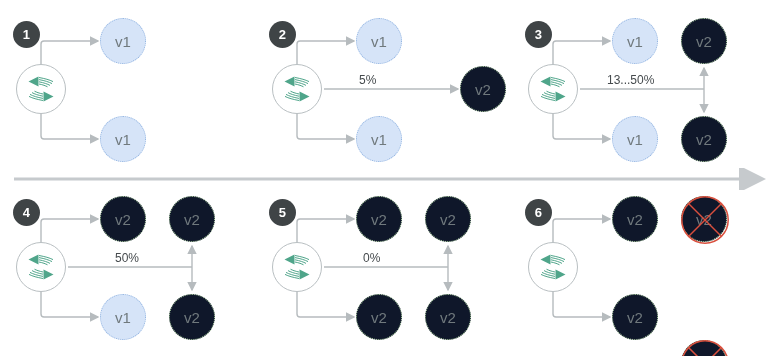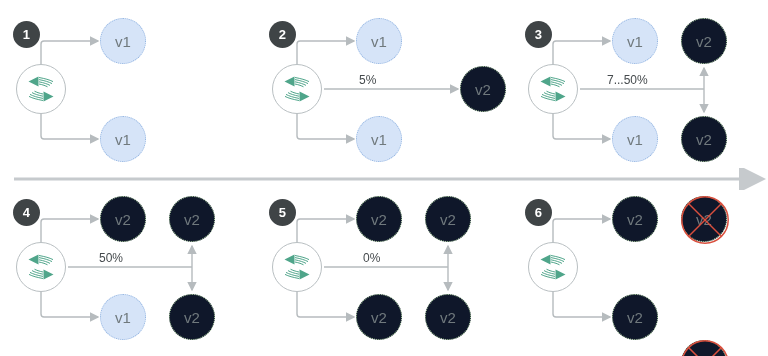--- a/index.html
+++ b/index.html
@@ -241,21 +241,21 @@
     </div>
     <div class="node node-v1" style="left:100px; top:116px;">
       <span>v1</span>
     </div>
     <div class="node node-v2" style="left:169px; top:18px;">
       <span>v2</span>
     </div>
     <div class="node node-v2" style="left:169px; top:116px;">
       <span>v2</span>
     </div>
-    <div class="pct-label" style="left:92px; top:73px;">7...50%</div>
+    <div class="pct-label" style="left:92px; top:73px;">13...50%</div>
   </div>
 
   <div class="panel panel-r1 panel-c0">
     <svg class="wires" viewBox="0 0 256 178">
       <defs>
         <marker id="ah4" markerWidth="7" markerHeight="7" refX="6" refY="3.5" orient="auto">
           <path d="M0,0 L7,3.5 L0,7 z" fill="#b6bbbe"></path>
         </marker>
       </defs>
       <path d="M41,89 L41,44 Q41,41 44,41 L98,41" fill="none" stroke="#b6bbbe" stroke-width="1.4" marker-end="url(#ah4)"></path>
@@ -284,21 +284,21 @@
     </div>
     <div class="node node-v1" style="left:100px; top:116px;">
       <span>v1</span>
     </div>
     <div class="node node-v2" style="left:169px; top:18px;">
       <span>v2</span>
     </div>
     <div class="node node-v2" style="left:169px; top:116px;">
       <span>v2</span>
     </div>
-    <div class="pct-label" style="left:96px; top:73px;">50%</div>
+    <div class="pct-label" style="left:112px; top:73px;">50%</div>
   </div>
 
   <div class="panel panel-r1 panel-c1">
     <svg class="wires" viewBox="0 0 256 178">
       <defs>
         <marker id="ah5" markerWidth="7" markerHeight="7" refX="6" refY="3.5" orient="auto">
           <path d="M0,0 L7,3.5 L0,7 z" fill="#b6bbbe"></path>
         </marker>
       </defs>
       <path d="M41,89 L41,44 Q41,41 44,41 L98,41" fill="none" stroke="#b6bbbe" stroke-width="1.4" marker-end="url(#ah5)"></path>

